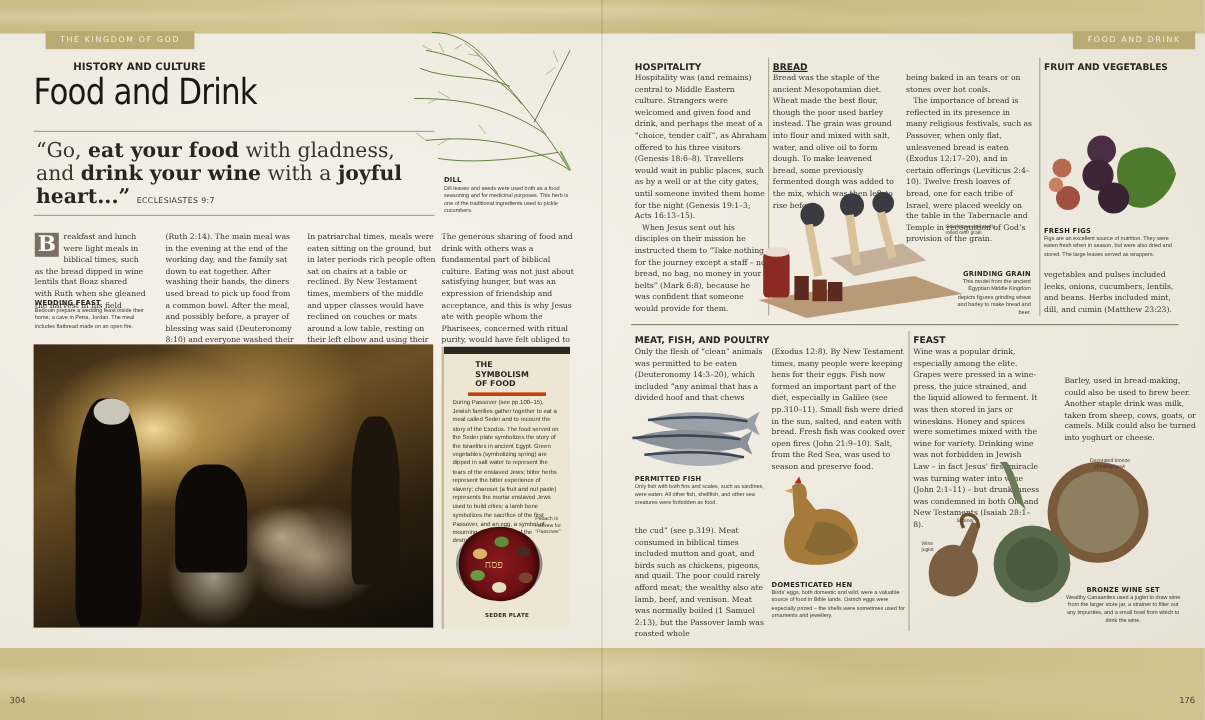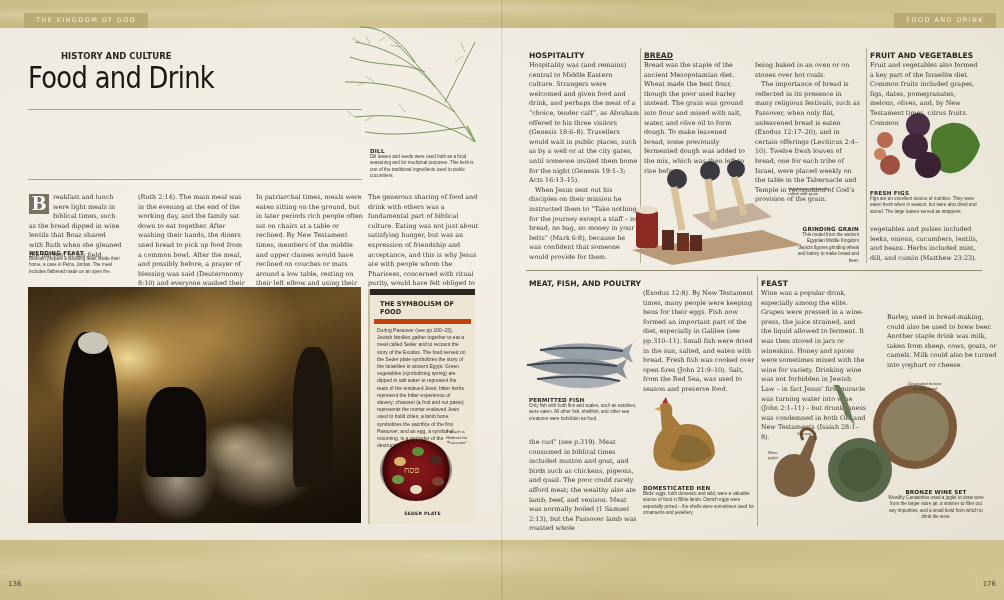--- a/index.html
+++ b/index.html
@@ -13,23 +13,23 @@
 
   .band { position: absolute; left: 0; width: 1004px;
     background:
       radial-gradient(ellipse at 10% 50%, #d8cc9f 0%, transparent 40%),
       radial-gradient(ellipse at 45% 30%, #ddd2a8 0%, transparent 35%),
       radial-gradient(ellipse at 80% 60%, #d2c592 0%, transparent 40%),
       linear-gradient(90deg, #c9bc86, #d4c795 30%, #c7b981 60%, #d1c38f); }
   .band.top { top: 0; height: 28px; }
   .band.bottom { top: 540px; height: 60px; }
 
-  .running-head { position: absolute; top: 13px; height: 15px; padding: 0 12px;
+  .running-head { position: absolute; top: 26px; height: 15px; padding: 0 12px;
     background: #b9ab73; color: #f3eedc; font-family: "DejaVu Sans", sans-serif;
-    font-size: 6.5px; letter-spacing: 1.4px; line-height: 15px; }
+    font-size: 6.5px; letter-spacing: 1.4px; line-height: 15px; margin-left: 14px; }
   .running-head.left { left: 24px; }
   .running-head.right { right: 8px; }
 
   .folio { position: absolute; top: 580px; font-family: "DejaVu Sans", sans-serif;
     font-size: 7px; color: #4b4330; }
   .folio.left { left: 8px; }
   .folio.right { right: 8px; }
 
   .kicker { position: absolute; left: 29px; top: 51px; font-family: "DejaVu Sans", sans-serif;
     font-weight: bold; font-size: 8.5px; color: #2b2620; padding-left: 32px; }
@@ -58,21 +58,21 @@
       radial-gradient(ellipse at 45% 82%, rgba(210,200,180,0.7) 0%, transparent 15%),
       radial-gradient(ellipse at 62% 68%, rgba(215,200,160,0.7) 0%, transparent 12%),
       linear-gradient(160deg, #3a2a14 0%, #6d5024 35%, #2a1e0f 70%, #120d07 100%);
     overflow: hidden; }
   .fig { position: absolute; background: #0d0a07; border-radius: 40% 40% 10% 10%; }
 
   .sidebar { position: absolute; left: 368px; top: 289px; width: 107px; height: 235px;
     background: #ede6d4; border-left: 2px solid #c7bc98; }
   .sidebar .bar { height: 6px; background: #2b2620; }
   .sidebar .sb-title { font-family: "DejaVu Sans", sans-serif; font-weight: bold; font-size: 6.6px;
-    color: #2b2620; padding: 5px 6px 3px; border-bottom: 5px solid #c2410c; margin: 0 4px 3px; }
+    color: #2b2620; padding: 5px 6px 3px; border-bottom: 3px solid #c2410c; margin: 0 20px 3px; }
   .sidebar .sb-body { font-family: "Liberation Sans", sans-serif; font-size: 5px; line-height: 7.2px;
     color: #3a342c; padding: 0 7px; }
   .plate { position: absolute; left: 10px; top: 150px; width: 72px; height: 62px; border-radius: 50%;
     background: radial-gradient(circle at 50% 50%, #8a1a1e 0%, #6a0f12 55%, #3a0708 70%, #9a9a96 72%, #5a5a56 78%, transparent 80%); }
   .plate .hb { position: absolute; left: 24px; top: 26px; font-size: 9px; color: #e7c98a; font-family: "DejaVu Serif", serif; }
   .plate .food { position: absolute; width: 12px; height: 9px; border-radius: 50%; }
 
   .dill { position: absolute; left: 335px; top: 22px; width: 170px; height: 125px; }
 
   .col-h { position: absolute; font-family: "DejaVu Sans", sans-serif; font-weight: bold; font-size: 7.6px; color: #2b2620; }
@@ -88,27 +88,31 @@
 <body>
 
 <div class="spread">
 
   <div class="band top"></div>
   <div class="band bottom"></div>
   <div class="gutter"></div>
 
   <div class="running-head left">THE KINGDOM OF GOD</div>
   <div class="running-head right">FOOD AND DRINK</div>
-  <div class="folio left">136</div>
+  <div class="folio left">304</div>
   <div class="folio right">176</div>
 
   <div class="kicker">HISTORY AND CULTURE</div>
   <h1 class="title">Food and Drink</h1>
   <div class="hr" style="left:28px; top:109px; width:334px;"></div>
 
+  <div class="quote">
+    <span>“Go, </span><b>eat your food</b><span> with gladness, and </span><b>drink your wine</b><span> with a </span><b>joyful heart</b><b>...”</b>
+    <span class="cite">ECCLESIASTES 9:7</span>
+  </div>
   <div class="hr" style="left:28px; top:179px; width:334px;"></div>
 
   <div class="body" style="left:29px; top:193px; width:93px;">
     <span class="dropcap">B</span><span>reakfast and lunch were light meals in biblical times, such as the bread dipped in wine lentils that Boaz shared with Ruth when she gleaned the harvest in his field</span>
   </div>
   <div class="caption" style="left:29px; top:250px; width:95px;">
     <div class="cap-h">WEDDING FEAST</div>
     <div class="cap-t">Bedouin prepare a wedding feast inside their home, a cave in Petra, Jordan. The meal includes flatbread made on an open fire.</div>
   </div>
   <div class="body" style="left:138px; top:193px; width:107px;">(Ruth 2:14). The main meal was in the evening at the end of the working day, and the family sat down to eat together. After washing their hands, the diners used bread to pick up food from a common bowl. After the meal, and possibly before, a prayer of blessing was said (Deuteronomy 8:10) and everyone washed their hands again.</div>
@@ -164,21 +168,21 @@
   <div class="col-h" style="left:529px; top:51px;">HOSPITALITY</div>
   <div class="body" style="left:529px; top:61px; width:110px;">
     <div>Hospitality was (and remains) central to Middle Eastern culture. Strangers were welcomed and given food and drink, and perhaps the meat of a “choice, tender calf”, as Abraham offered to his three visitors (Genesis 18:6–8). Travellers would wait in public places, such as by a well or at the city gates, until someone invited them home for the night (Genesis 19:1–3; Acts 16:13–15).</div>
     <div style="text-indent:6px;">When Jesus sent out his disciples on their mission he instructed them to “Take nothing for the journey except a staff – no bread, no bag, no money in your belts” (Mark 6:8), because he was confident that someone would provide for them.</div>
   </div>
 
   <div class="vrule" style="left:640px; top:48px; height:215px;"></div>
   <div class="col-h" style="left:644px; top:51px;text-decoration:underline;">BREAD</div>
   <div class="body" style="left:644px; top:61px; width:104px;">Bread was the staple of the ancient Mesopotamian diet. Wheat made the best flour, though the poor used barley instead. The grain was ground into flour and mixed with salt, water, and olive oil to form dough. To make leavened bread, some previously fermented dough was added to the mix, which was then left to rise before</div>
   <div class="body" style="left:755px; top:61px; width:106px;">
-    <div>being baked in an oven or on stones over hot coals.</div>
+    <div>being baked in an tears or on stones over hot coals.</div>
     <div style="text-indent:6px;">The importance of bread is reflected in its presence in many religious festivals, such as Passover, when only flat, unleavened bread is eaten (Exodus 12:17–20), and in certain offerings (Leviticus 2:4–10). Twelve fresh loaves of bread, one for each tribe of Israel, were placed weekly on the table in the Tabernacle and Temple in recognition of God’s provision of the grain.</div>
   </div>
 
   <svg class="grind" viewBox="0 0 170 110">
     <path d="M0 95 L130 75 L170 90 L40 110 Z" fill="#b89a78"></path>
     <rect x="4" y="55" width="22" height="38" rx="4" fill="#8a2a22"></rect>
     <ellipse cx="15" cy="55" rx="11" ry="4" fill="#e8dccc"></ellipse>
     <rect x="30" y="75" width="12" height="20" fill="#5a2a20"></rect>
       <rect x="45" y="78" width="12" height="18" fill="#6a3020"></rect>
       <rect x="58" y="80" width="12" height="16" fill="#5a2a20"></rect>
@@ -189,39 +193,39 @@
     <path d="M42 32 L50 75 M76 24 L82 66 M102 22 L112 60" stroke="#d9c29a" stroke-width="7"></path>
   </svg>
   <div class="cap-t" style="position:absolute; left:788px; top:186px; width:50px; font-size:4.2px; line-height:5.2px;">Grindstone repeatedly rolled over grain</div>
   <div class="caption" style="left:795px; top:226px; width:64px; text-align:right;">
     <div class="cap-h">GRINDING GRAIN</div>
     <div class="cap-t">This model from the ancient Egyptian Middle Kingdom depicts figures grinding wheat and barley to make bread and beer.</div>
   </div>
 
   <div class="vrule" style="left:866px; top:48px; height:215px;"></div>
   <div class="col-h" style="left:870px; top:51px;">FRUIT AND VEGETABLES</div>
-  <div class="body" style="left:870px; top:61px; width:112px;">Fruit and vegetables also formed a key part of the Israelite diet. Common fruits included grapes, figs, dates, pomegranates, melons, olives, and, by New Testament times, citrus fruits. Common</div>
   <svg class="figs" viewBox="0 0 112 80">
     <path d="M65 20 C85 5 105 15 110 35 C105 55 85 70 70 60 C60 45 58 30 65 20 Z" fill="#4e7a2e"></path>
     <circle cx="48" cy="15" r="12" fill="#4a2e44"></circle>
     <circle cx="45" cy="36" r="13" fill="#3e2638"></circle>
     <circle cx="58" cy="55" r="13" fill="#3a2234"></circle>
     <circle cx="20" cy="55" r="10" fill="#a05040"></circle>
     <circle cx="15" cy="30" r="8" fill="#b86a50"></circle>
     <circle cx="10" cy="44" r="6" fill="#c88060"></circle>
   </svg>
   <div class="caption" style="left:870px; top:190px; width:112px;">
     <div class="cap-h">FRESH FIGS</div>
     <div class="cap-t">Figs are an excellent source of nutrition. They were eaten fresh when in season, but were also dried and stored. The large leaves served as wrappers.</div>
   </div>
   <div class="body" style="left:870px; top:225px; width:112px;">vegetables and pulses included leeks, onions, cucumbers, lentils, and beans. Herbs included mint, dill, and cumin (Matthew 23:23).</div>
 
   <div class="hr" style="left:526px; top:270px; width:456px; background:#8f8770;"></div>
 
   <div class="col-h" style="left:529px; top:279px;">MEAT, FISH, AND POULTRY</div>
+  <div class="body" style="left:529px; top:289px; width:110px;">Only the flesh of “clean” animals was permitted to be eaten (Deuteronomy 14:3–20), which included “any animal that has a divided hoof and that chews</div>
   <svg class="fish" viewBox="0 0 110 60">
     <g>
       <path d="M15 15 C40 5 80 8 98 14 L108 8 L104 18 L108 28 L98 22 C80 28 40 28 15 15 Z" fill="#9aa0a8"></path>
       <path d="M2 30 C30 20 70 22 92 30 L102 24 L98 34 L102 44 L92 38 C70 44 30 42 2 30 Z" fill="#8a9098"></path>
       <path d="M12 44 C40 36 75 38 95 46 C75 56 40 56 12 44 Z" fill="#a8aeb4"></path>
       <path d="M15 15 C40 12 70 12 98 16" stroke="#3a4654" stroke-width="2" fill="none"></path>
       <path d="M2 30 C30 27 60 27 92 31" stroke="#3a4654" stroke-width="2" fill="none"></path>
       <path d="M12 44 C40 41 70 41 95 46" stroke="#3a4654" stroke-width="2" fill="none"></path>
     </g>
   </svg>

